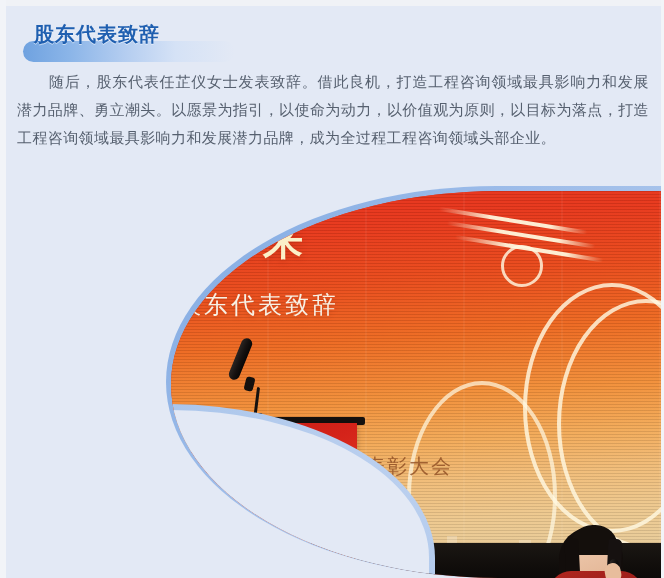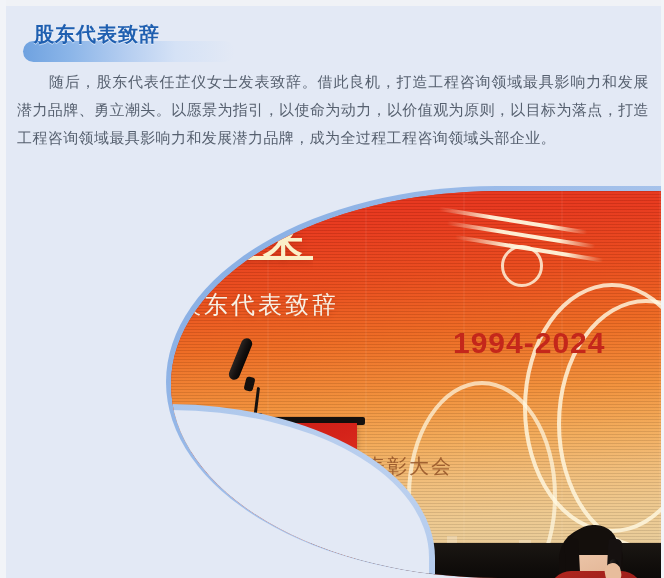--- a/index.html
+++ b/index.html
@@ -193,21 +193,20 @@
     position: absolute;
     left: -8px;
     top: 22px;
     font-size: 40px;
     font-weight: bold;
     color: #fbf0c8;
     letter-spacing: 10px;
     white-space: nowrap;
     text-shadow: 0 2px 6px rgba(150,30,10,0.35);
     filter: blur(0.4px);
-    text-decoration: underline;
   }
   
   .led-sub {
     position: absolute;
     left: 6px;
     top: 98px;
     font-size: 24px;
     color: #f7f0e4;
     letter-spacing: 3px;
     white-space: nowrap;
@@ -523,21 +522,20 @@
           <rect x="206" y="16" width="10" height="42"></rect>
           <rect x="220" y="32" width="16" height="26"></rect>
           <rect x="240" y="24" width="12" height="34"></rect>
           <rect x="256" y="36" width="18" height="22"></rect>
           <rect x="278" y="20" width="12" height="38"></rect>
         </g>
       </svg>
 
       <div class="led-headline">跑未来</div>
       <div class="led-sub">股东代表致辞</div>
-      <div class="led-years">1994-2024</div>
       <div class="led-foot2">30周</div>
       <div class="led-foot">总结表彰大会</div>
 
       <div class="stage-floor"></div>
 
       <div class="mic-head"></div>
       <div class="mic-joint"></div>
       <div class="mic-stand"></div>
       <div class="mic-base"></div>
 

